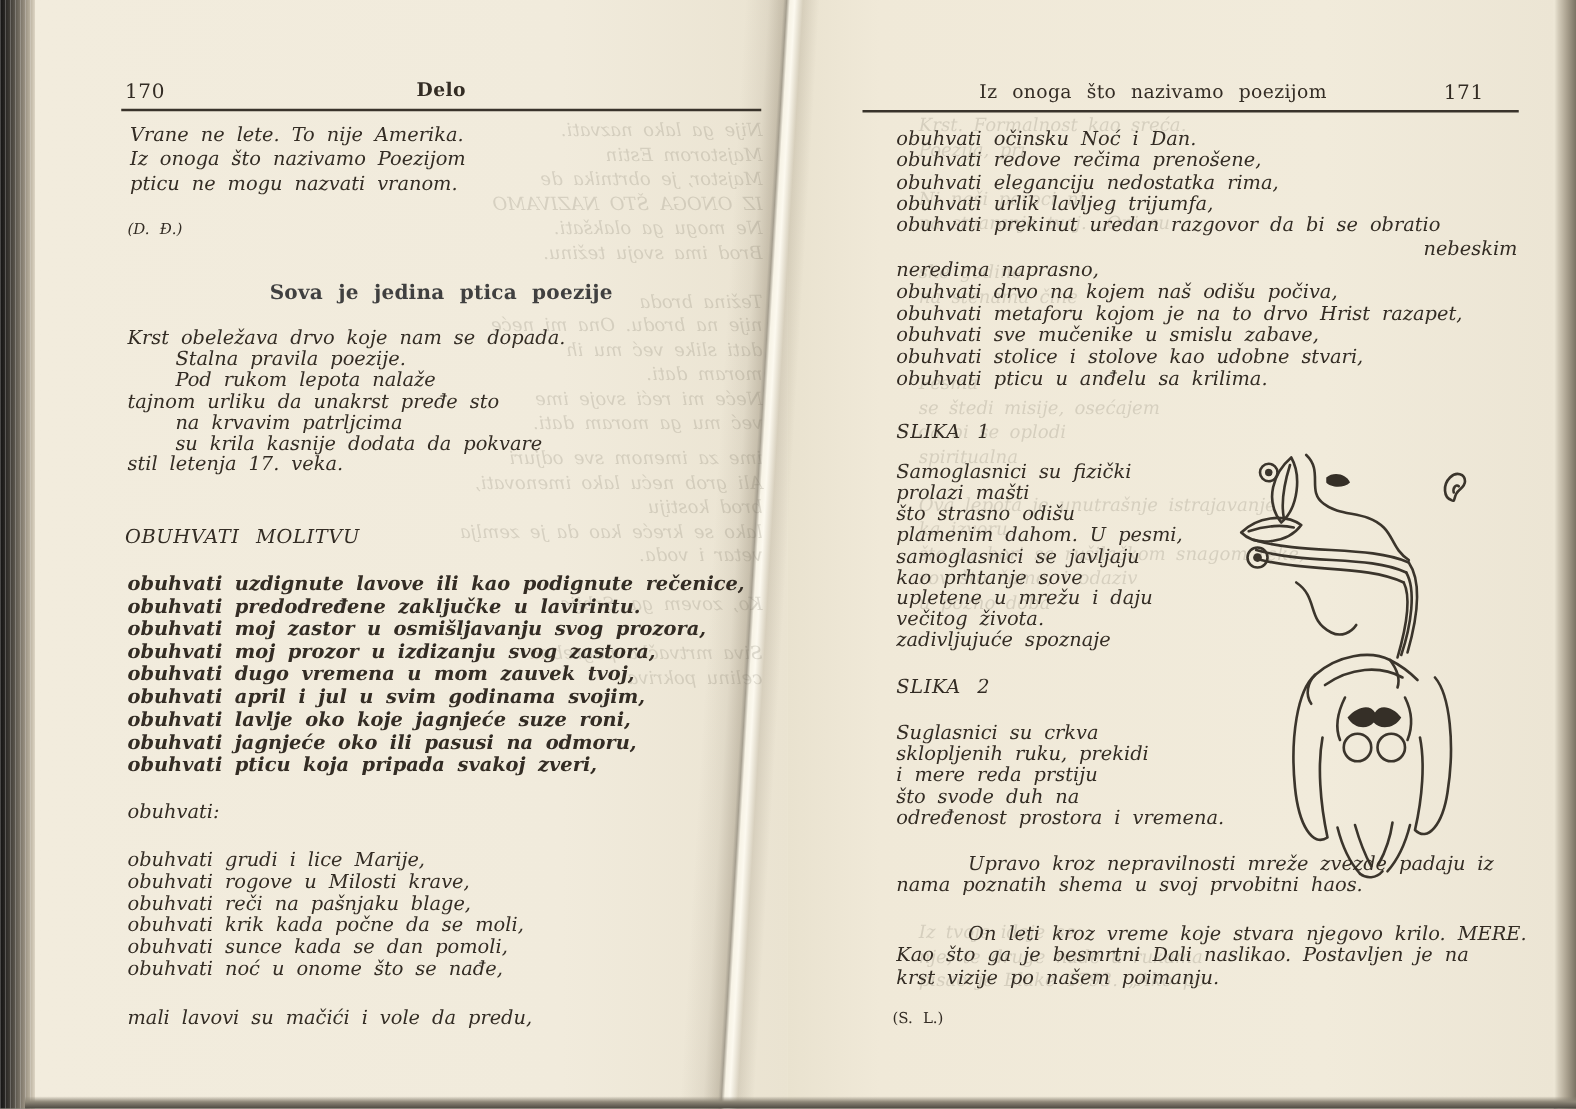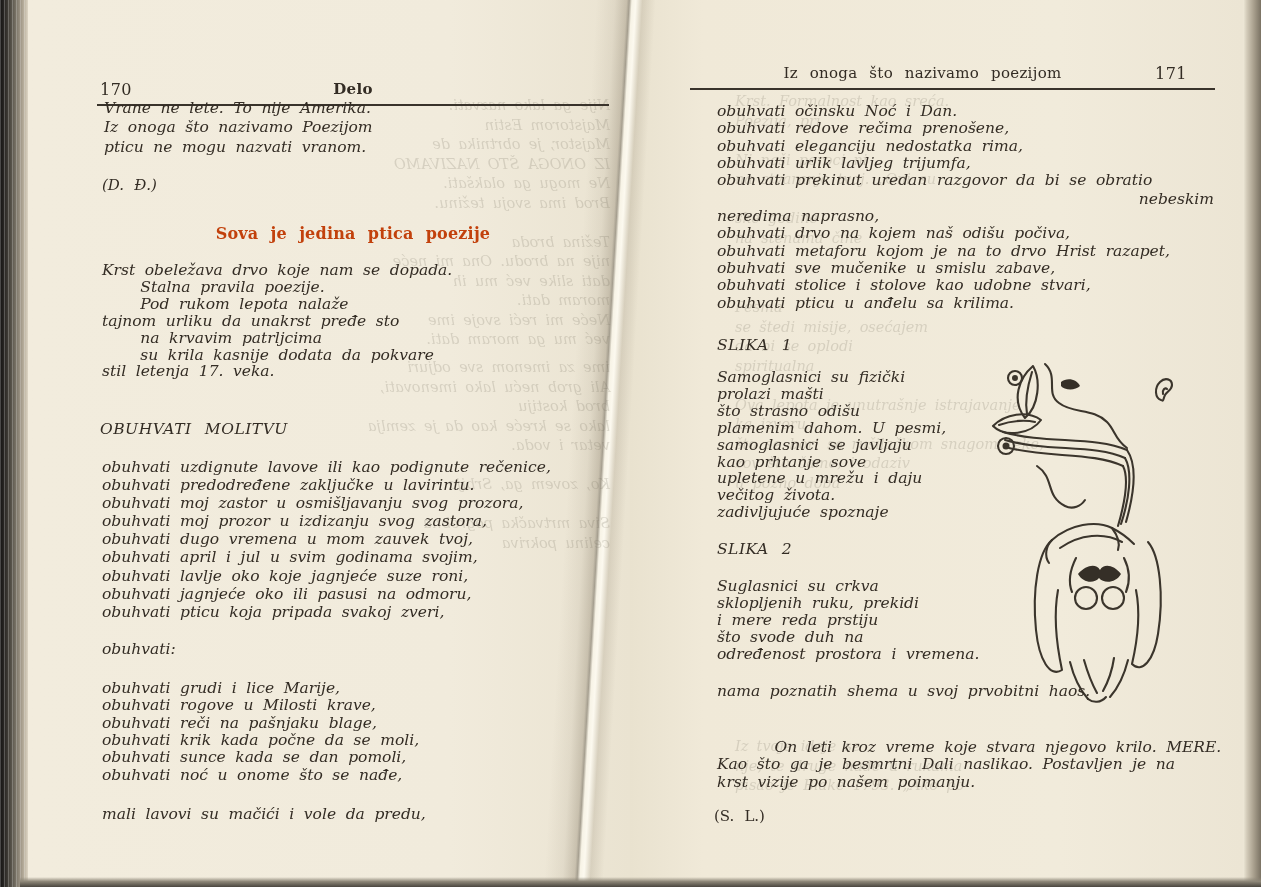--- a/index.html
+++ b/index.html
@@ -33,31 +33,31 @@
   .gutter{
     position:absolute;left:570px;top:-12px;width:66px;height:911px;
     transform:rotate(3.4deg);
     background:linear-gradient(90deg,rgba(74,60,38,0) 0%,rgba(74,60,38,.07) 28%,rgba(74,60,38,.22) 46%,rgba(32,25,14,.34) 50%,#f7f3e6 54%,#fcf9ef 60%,rgba(74,60,38,.12) 70%,rgba(74,60,38,0) 90%);
   }
   
   .blk{position:absolute;font-style:italic;font-size:15.5px;word-spacing:.30em;}
   .ln{white-space:pre;}
   .lh168 .ln{line-height:16.9px;}
   .lh173 .ln{line-height:17.35px;}
-  .lh18 .ln{line-height:18.1px;}
+  .lh18 .ln{line-height:18.1px;font-weight:bold;}
   .lh19 .ln{line-height:19.3px;}
   .header{
     position:absolute;height:24px;border-bottom:2px solid #39332b;
     font-size:15px;font-style:normal;
   }
   .header .pgnum{position:absolute;top:0;font-size:16px;letter-spacing:.5px;}
   .header .rtitle{position:absolute;left:0;right:0;text-align:center;word-spacing:.45em;letter-spacing:.3px;}
-  .bold-title{font-style:normal;font-weight:bold;font-size:16px;word-spacing:.4em;text-align:center;letter-spacing:.2px;color:#c2410c;}
+  .bold-title{font-style:normal;font-weight:bold;font-size:16px;word-spacing:.4em;text-align:center;letter-spacing:.2px;color:#404040;}
   .caps-head{font-size:15.5px;word-spacing:.5em;letter-spacing:.5px;}
-  .attrib{font-size:15px;word-spacing:.35em;}
+  .attrib{font-size:12px;word-spacing:.35em;}
   .right-align{text-align:right;}
   
   .ghost{position:absolute;font-style:italic;font-size:14.5px;color:#6e6858;
     opacity:.20;filter:blur(.4px);word-spacing:.25em;}
   .ghost.mirror{transform:scaleX(-1);}
   .ghost .ln{line-height:19.5px;}
   
   .sketch{position:absolute;}
   .sketch path,.sketch circle{stroke:#3b352c;stroke-width:2.1;fill:none;stroke-linecap:round;stroke-linejoin:round;}
   .sketch .fillink{fill:#352f27;stroke:none;}
@@ -95,21 +95,21 @@
       <div class="ln">brod kostiju</div>
       <div class="ln">lako se kreće kao da je zemlja</div>
       <div class="ln">vetar i voda.</div>
       <div class="ln">&nbsp;</div>
       <div class="ln">Ko, zovem ga, Srbija</div>
       <div class="ln">&nbsp;</div>
       <div class="ln">Siva mrtvačka pogrebna</div>
       <div class="ln">celinu pokriva</div>
     </div>
 
-  <div class="header" style="left:97px;top:80px;width:512px;">
+  <div class="header" style="left:97px;top:63px;width:512px;">
     <span class="pgnum" style="left:3px;">170</span>
     <span class="rtitle" style="font-weight:600;">Delo</span>
   </div>
 
   <div class="blk lh19" style="left:104px;top:99px;">
       <div class="ln">Vrane ne lete. To nije Amerika.</div>
       <div class="ln">Iz onoga što nazivamo Poezijom</div>
       <div class="ln">pticu ne mogu nazvati vranom.</div>
     </div>
 
@@ -265,20 +265,21 @@
     <circle cx="86" cy="86" r="11"></circle>
     <circle cx="113" cy="86" r="11"></circle>
     <path d="M70,150 C74,166 80,178 88,187"></path>
     <path d="M84,148 C88,162 92,172 97,181"></path>
     <path d="M128,148 C124,164 118,176 110,185"></path>
     <path d="M114,146 C112,160 108,170 103,179"></path>
     <path d="M88,187 C93,191 101,191 106,185"></path>
   </svg>
 
   <div class="blk lh173" style="left:717px;top:683px;width:500px;">
+      <div class="ln">      Upravo kroz nepravilnosti mreže zvezde padaju iz</div>
       <div class="ln">nama poznatih shema u svoj prvobitni haos.</div>
     </div>
 
   <div class="blk lh173" style="left:717px;top:739px;width:500px;">
       <div class="ln">      On leti kroz vreme koje stvara njegovo krilo. MERE.</div>
       <div class="ln">Kao što ga je besmrtni Dali naslikao. Postavljen je na</div>
       <div class="ln">krst vizije po našem poimanju.</div>
     </div>
 
   <div class="blk attrib" style="left:714px;top:807px;font-style:normal;">(S. L.)</div>

